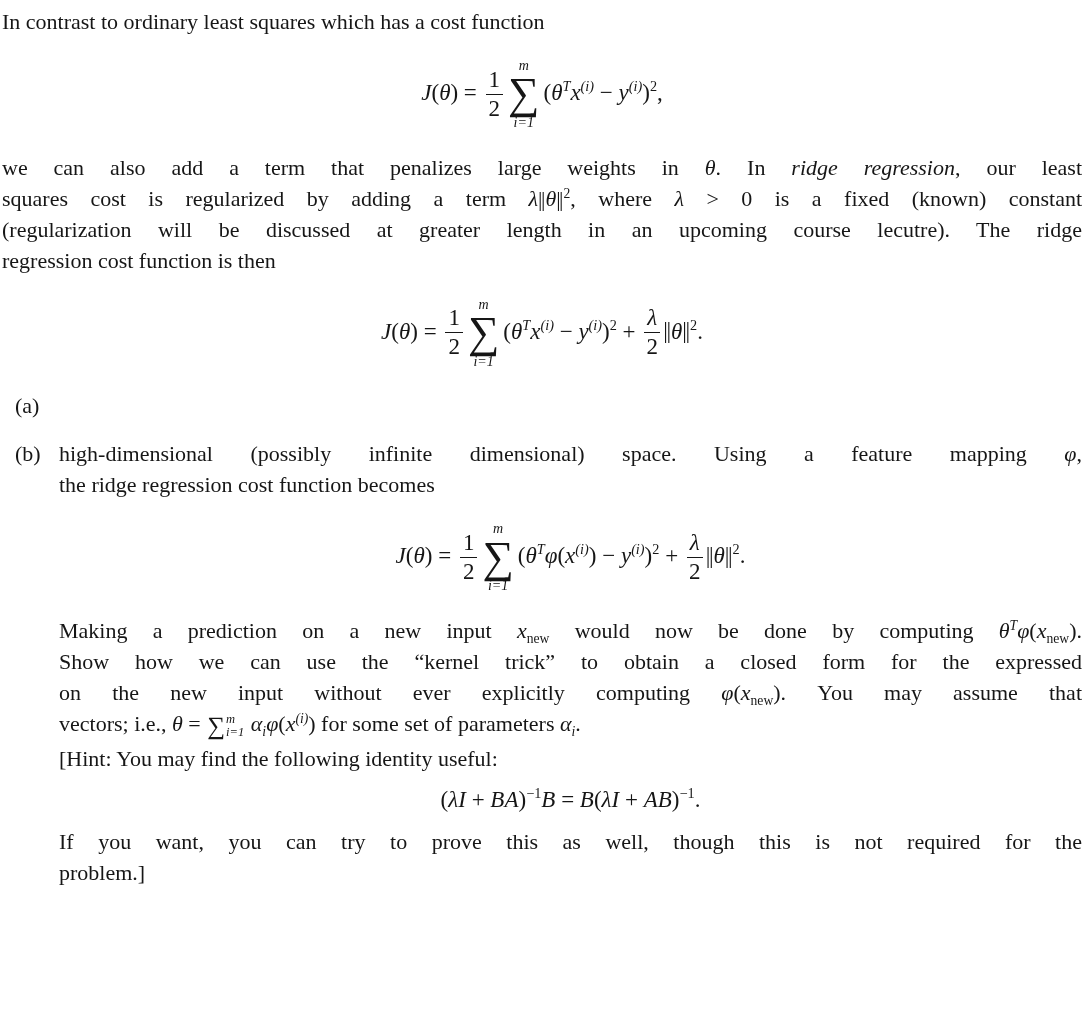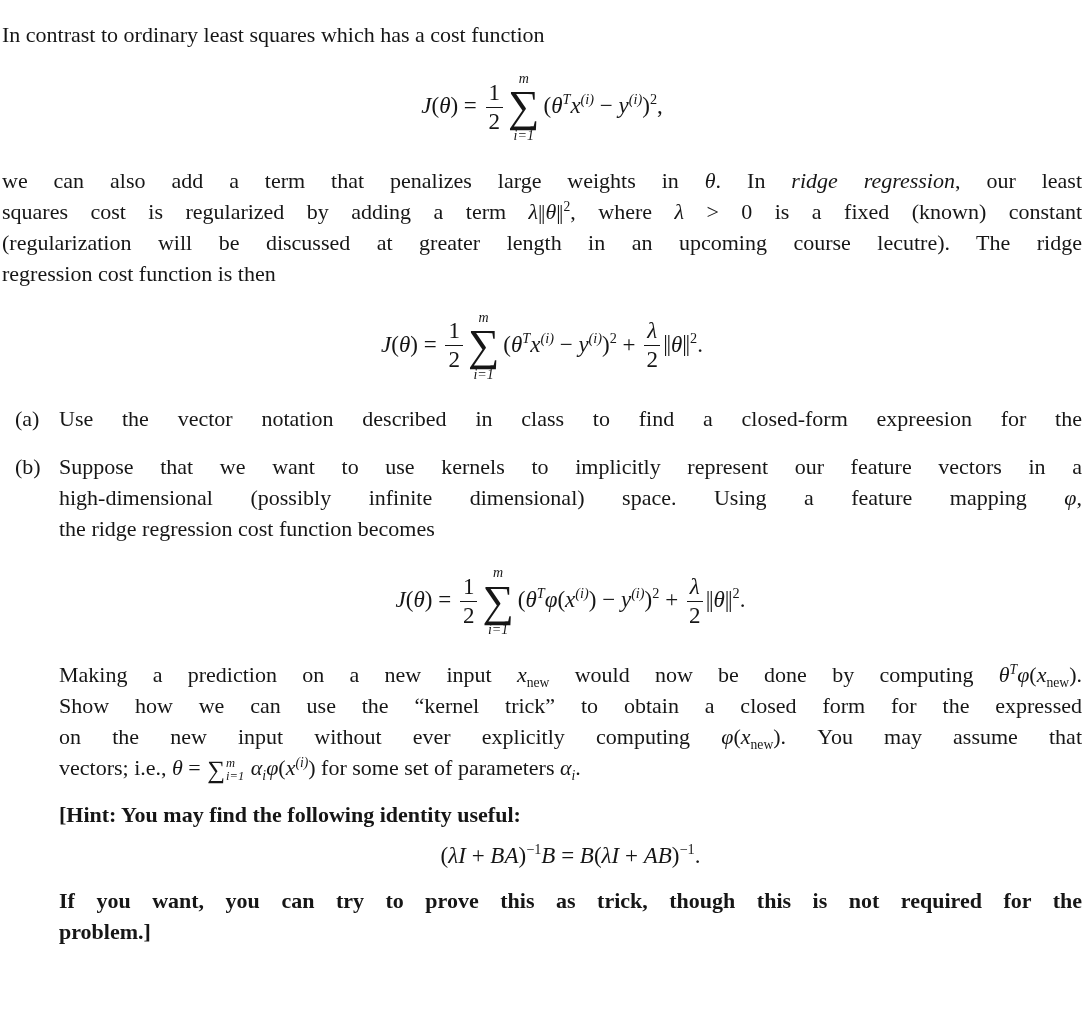--- a/index.html
+++ b/index.html
@@ -2,21 +2,21 @@
 <html><head>
 <meta charset="utf-8">
 <style>
   html,body{margin:0;padding:0;}
   body{
     width:1084px;height:1022px;overflow:hidden;
     background:#ffffff;color:#161616;
     font-family:"Liberation Serif","DejaVu Serif",serif;
     font-size:22px;
   }
-  .page{width:1080px;padding:19px 2px 0 2px;}
+  .page{width:1080px;padding:6px 2px 0 2px;}
   .para{margin:0;}
   .tline{line-height:31px;}
   .j{text-align:justify;text-align-last:justify;text-justify:inter-word;}
   sup,sub{font-size:0.62em;line-height:0;}
   .s-i,.s-isup,.s-isub{font-style:italic;}
   .s-norm{letter-spacing:-1.5px;padding-right:1.5px;}
   
   .eq{margin:17px 0;padding:4px 0;font-size:23px;}
   .eq .tline{text-align:center;line-height:normal;}
   .eq.tight{margin:13px 0;padding:0;}
@@ -28,21 +28,21 @@
   .bigop .oplim{font-size:14px;line-height:1.1;font-style:italic;}
   .ssum{display:inline-flex;align-items:center;vertical-align:middle;margin:0 1px;}
   .ssum .opsym{font-size:25px;line-height:1;}
   .limstack{display:inline-flex;flex-direction:column;margin-left:1px;}
   .ssum .oplim{font-size:12.5px;line-height:1.05;font-style:italic;}
   
   .item{display:flex;margin-top:17px;}
   .item-label{width:57px;flex:none;box-sizing:border-box;padding-left:13px;line-height:31px;}
   .item-body{flex:1;min-width:0;}
   .cont{margin-top:4px;}
-  .after-eq{margin-top:16px;font-weight:bold;}
+  .after-eq{margin-top:4px;}
 </style>
 </head>
 <body>
 
 <div class="page">
 
   <div class="para">
       <div class="tline">In contrast to ordinary least squares which has a cost function</div>
     </div>
 
@@ -66,30 +66,28 @@
           <span class="oplim"><span class="s-i">m</span></span>
           <span class="opsym">∑</span>
           <span class="oplim"><span class="s-i">i</span>=1</span>
         </span>(<span class="s-i">θ</span><sup class="s-isup">T</sup><span class="s-i">x</span><sup class="s-isup">(i)</sup> − <span class="s-i">y</span><sup class="s-isup">(i)</sup>)<sup class="s-sup">2</sup> + <span class="frac"><span class="fnum"><span class="s-i">λ</span></span><span class="fden">2</span></span><span class="s-norm">||</span><span class="s-i">θ</span><span class="s-norm">||</span><sup class="s-sup">2</sup>.</div>
     </div>
 
   <div class="item">
     <div class="item-label">(a)</div>
     <div class="item-body">
       <div class="para">
-          <div class="tline j">Use the vector notation described in class to find a closed-form expreesion for the</div>
         </div>
     </div>
   </div>
 
   <div class="item">
     <div class="item-label">(b)</div>
     <div class="item-body">
       <div class="para">
-          <div class="tline j">Suppose that we want to use kernels to implicitly represent our feature vectors in a</div>
           <div class="tline j">high-dimensional (possibly infinite dimensional) space. Using a feature mapping <span class="s-i">φ</span>,</div>
           <div class="tline">the ridge regression cost function becomes</div>
         </div>
       <div class="eq">
           <div class="tline"><span class="s-i">J</span>(<span class="s-i">θ</span>) = <span class="frac"><span class="fnum">1</span><span class="fden">2</span></span><span class="bigop">
               <span class="oplim"><span class="s-i">m</span></span>
               <span class="opsym">∑</span>
               <span class="oplim"><span class="s-i">i</span>=1</span>
             </span>(<span class="s-i">θ</span><sup class="s-isup">T</sup><span class="s-i">φ</span>(<span class="s-i">x</span><sup class="s-isup">(i)</sup>) − <span class="s-i">y</span><sup class="s-isup">(i)</sup>)<sup class="s-sup">2</sup> + <span class="frac"><span class="fnum"><span class="s-i">λ</span></span><span class="fden">2</span></span><span class="s-norm">||</span><span class="s-i">θ</span><span class="s-norm">||</span><sup class="s-sup">2</sup>.</div>
         </div>
@@ -105,19 +103,19 @@
               </span>
             </span> <span class="s-i">α</span><sub class="s-isub">i</sub><span class="s-i">φ</span>(<span class="s-i">x</span><sup class="s-isup">(i)</sup>) for some set of parameters <span class="s-i">α</span><sub class="s-isub">i</sub>.</div>
         </div>
       <div class="para after-eq">
           <div class="tline">[Hint: You may find the following identity useful:</div>
         </div>
       <div class="eq tight">
           <div class="tline">(<span class="s-i">λI</span> + <span class="s-i">BA</span>)<sup class="s-sup">−1</sup><span class="s-i">B</span> = <span class="s-i">B</span>(<span class="s-i">λI</span> + <span class="s-i">AB</span>)<sup class="s-sup">−1</sup>.</div>
         </div>
       <div class="para after-eq">
-          <div class="tline j">If you want, you can try to prove this as trick, though this is not required for the</div>
+          <div class="tline j">If you want, you can try to prove this as well, though this is not required for the</div>
           <div class="tline">problem.]</div>
         </div>
     </div>
   </div>
 
 </div>
 
 </body></html>

